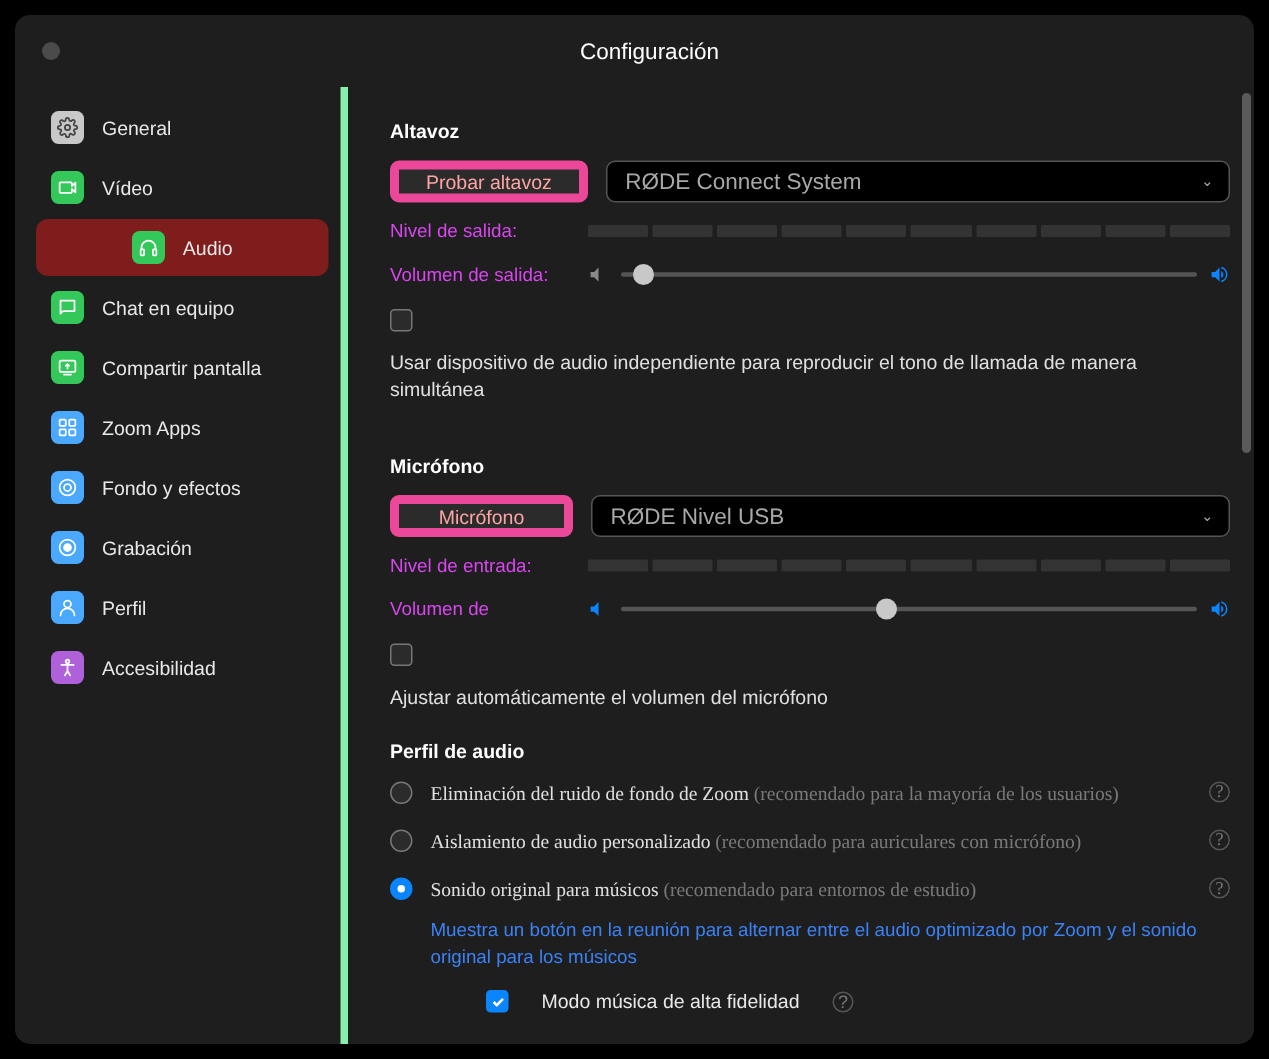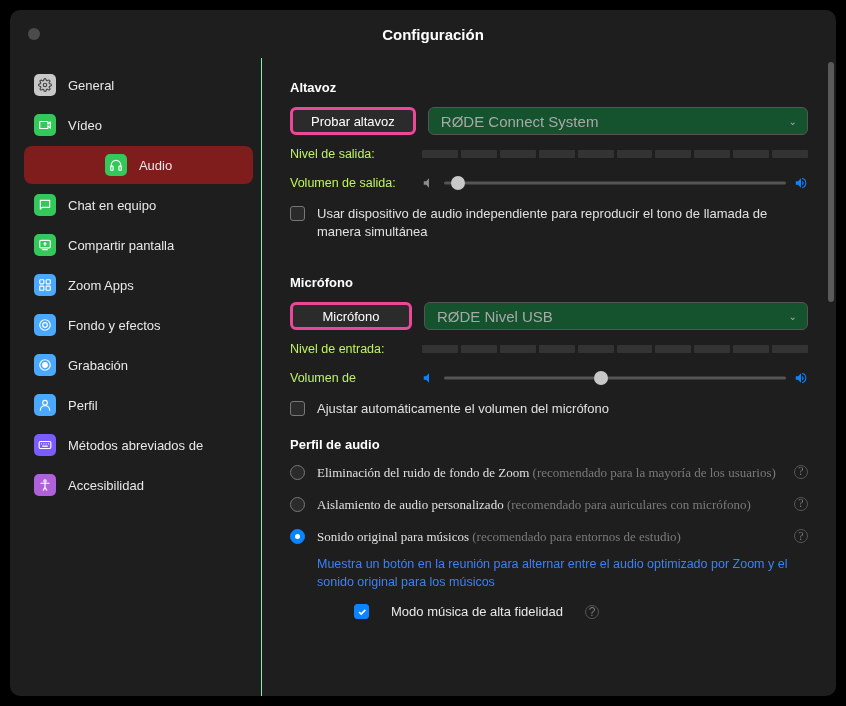--- a/index.html
+++ b/index.html
@@ -37,34 +37,34 @@
     display: flex;
     gap: 8px;
   }
   .traffic .dot {
     width: 12px; height: 12px; border-radius: 50%;
     background: #4b4b4b;
   }
   .title {
     flex: 1;
     text-align: center;
-    font-weight: 700;
+    font-weight: 400;
     font-size: 15px;
     color: #fff;
     padding-left: 20px;
   }
   .body {
     flex: 1;
     display: flex;
     overflow: hidden;
   }
   .sidebar {
-    width: 252px;
+    width: 222px;
     padding: 8px 8px 8px 14px;
-    border-right: 1px solid #86efac;
+    border-right: 5px solid #86efac;
     flex-shrink: 0;
     overflow-y: auto;
   }
   .side-item {
     display: flex;
     align-items: center;
     gap: 12px;
     height: 38px;
     padding: 0 10px;
     border-radius: 8px;
@@ -77,21 +77,21 @@
   .side-icon {
     width: 22px; height: 22px;
     border-radius: 5px;
     display: flex; align-items: center; justify-content: center;
     flex-shrink: 0;
     color: #fff;
   }
   .side-icon svg { width: 14px; height: 14px; }
   .content {
     flex: 1;
-    padding: 18px 28px 0 28px;
+    padding: 18px 16px 0 28px;
     overflow-y: hidden;
     position: relative;
     color: #d8d8d8;
   }
   .scrollbar-track {
     position: absolute;
     right: 2px; top: 4px;
     width: 6px; height: calc(100% - 8px);
   }
   .scrollbar-thumb {
@@ -109,32 +109,32 @@
     margin-top: 4px;
   }
   .row {
     display: flex;
     align-items: center;
     gap: 12px;
     margin-bottom: 12px;
   }
   .btn {
     background: #2b2b2b;
-    border: 3px solid #ec4899;
+    border: 6px solid #ec4899;
     border-radius: 6px;
-    color: #ffffff;
+    color: #fca5a5;
     font-size: 13px;
     height: 28px;
     padding: 0 18px;
     cursor: pointer;
     min-width: 122px;
   }
   .select {
     flex: 1;
-    background: #14532d;
+    background: #000000;
     border: 1px solid #555;
     border-radius: 6px;
     height: 28px;
     display: flex;
     align-items: center;
     padding: 0 30px 0 12px;
     color: #a8a8a8;
     font-size: 15px;
     position: relative;
     cursor: pointer;
@@ -145,21 +145,21 @@
     transform: translateY(-50%);
     color: #aaa;
     font-size: 10px;
   }
   .label-row {
     display: flex;
     align-items: center;
     gap: 14px;
     margin-bottom: 12px;
     font-size: 12.5px;
-    color: #bef264;
+    color: #d946ef;
   }
   .label-row .lbl { width: 118px; flex-shrink: 0; }
   .meter {
     flex: 1;
     display: flex;
     gap: 3px;
     height: 8px;
   }
   .meter .seg {
     flex: 1;
@@ -195,20 +195,21 @@
     transform: translate(-50%, -50%);
   }
   .checkbox-row {
     display: flex;
     align-items: flex-start;
     gap: 12px;
     margin-bottom: 16px;
     font-size: 13px;
     color: #e0e0e0;
     line-height: 1.4;
+    flex-direction: column;
   }
   .checkbox {
     width: 15px; height: 15px;
     border: 1px solid #777;
     border-radius: 3px;
     background: #2b2b2b;
     flex-shrink: 0;
     margin-top: 1px;
     cursor: pointer;
     display:flex; align-items:center; justify-content:center;
@@ -361,29 +362,20 @@
         <div class="side-item">
           <div class="side-icon" style="background: rgb(74, 168, 255);">
             <svg viewBox="0 0 24 24" fill="none" stroke="currentColor" stroke-width="2" stroke-linecap="round" stroke-linejoin="round">
               <circle cx="12" cy="8" r="4"></circle>
               <path d="M4 21a8 8 0 0116 0"></path>
             </svg>
           </div>
           <span>Perfil</span>
         </div>
         <div class="side-item">
-          <div class="side-icon" style="background: rgb(122, 92, 255);">
-            <svg viewBox="0 0 24 24" fill="none" stroke="currentColor" stroke-width="2" stroke-linecap="round" stroke-linejoin="round">
-              <rect x="2" y="6" width="20" height="12" rx="2"></rect>
-              <path d="M6 10h0M10 10h0M14 10h0M18 10h0M8 14h8"></path>
-            </svg>
-          </div>
-          <span>Métodos abreviados de</span>
-        </div>
-        <div class="side-item">
           <div class="side-icon" style="background: rgb(176, 96, 216);">
             <svg viewBox="0 0 24 24" fill="none" stroke="currentColor" stroke-width="2" stroke-linecap="round" stroke-linejoin="round">
               <circle cx="12" cy="5" r="2"></circle>
               <path d="M5 9h14M12 9v7m-3 5l3-5 3 5"></path>
             </svg>
           </div>
           <span>Accesibilidad</span>
         </div>
       </div>
 

